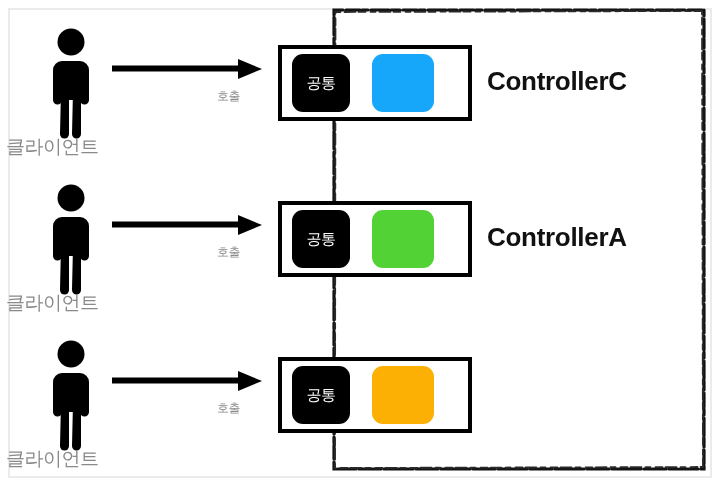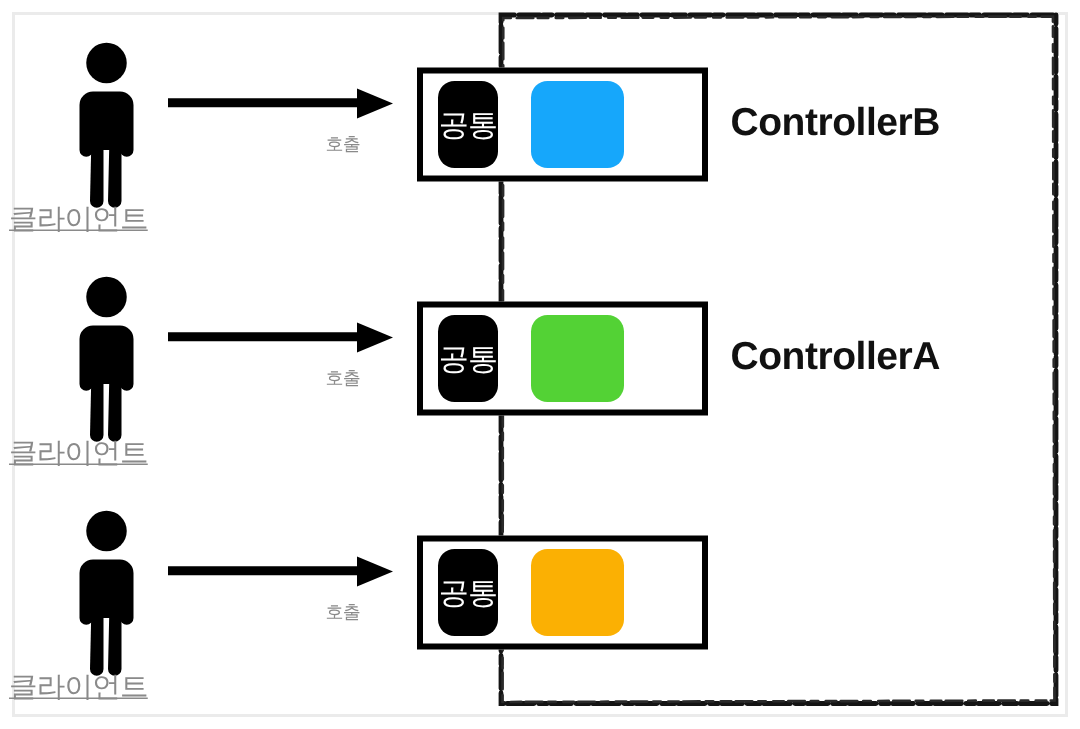--- a/index.html
+++ b/index.html
@@ -64,21 +64,20 @@
   .client-label {
     position: absolute;
     left: 6px;
     top: 130px;
     width: 140px;
     color: #8a8a8a;
     font-size: 19px;
     line-height: 22px;
     letter-spacing: -0.5px;
     white-space: nowrap;
-    text-decoration: underline;
   }
 
   
   .arrow {
     position: absolute;
     left: 112px;
     top: 50px;
     width: 152px;
     height: 26px;
   }
@@ -105,26 +104,26 @@
     width: 194px;
     height: 76px;
     background: #ffffff;
     border: 4px solid #000000;
     box-sizing: border-box;
     display: flex;
     align-items: center;
     padding: 0 10px;
   }
   .common-chip {
-    width: 40px;
+    width: 58px;
     height: 58px;
     background: #000000;
     border-radius: 11px;
     color: #ffffff;
-    font-size: 20px;
+    font-size: 15px;
     letter-spacing: -0.5px;
     display: flex;
     align-items: center;
     justify-content: center;
     flex: 0 0 auto;
   }
   .feature-chip {
     width: 62px;
     height: 58px;
     border-radius: 11px;
@@ -179,21 +178,21 @@
         <rect x="0" y="9.5" width="131" height="6" fill="#000"></rect>
         <path d="M126 3 L150 13 L126 23 Z" fill="#000"></path>
       </svg>
     </div>
     <div class="call-label">호출</div>
 
     <div class="controller-card">
       <div class="common-chip">공통</div>
       <div class="feature-chip" style="background: rgb(22, 167, 251);"></div>
     </div>
-    <div class="controller-name">ControllerB</div>
+    <div class="controller-name">ControllerC</div>
   </div>
 
   <div class="row r1">
 
     <div class="person">
       <svg width="62" height="112" viewBox="0 0 62 112" xmlns="http://www.w3.org/2000/svg">
         <circle cx="31" cy="14" r="13.5" fill="#000"></circle>
         <path d="M13 42 a9 9 0 0 1 9-9 h18 a9 9 0 0 1 9 9 v30 a4.5 4.5 0 0 1-9 0 v-12 h-18 v12 a4.5 4.5 0 0 1-9 0 z" fill="#000"></path>
         <rect x="20" y="46" width="22" height="26" fill="#000"></rect>
         <path d="M21 62 h8 v44 a4.5 4.5 0 0 1-9 0 z" fill="#000"></path>

